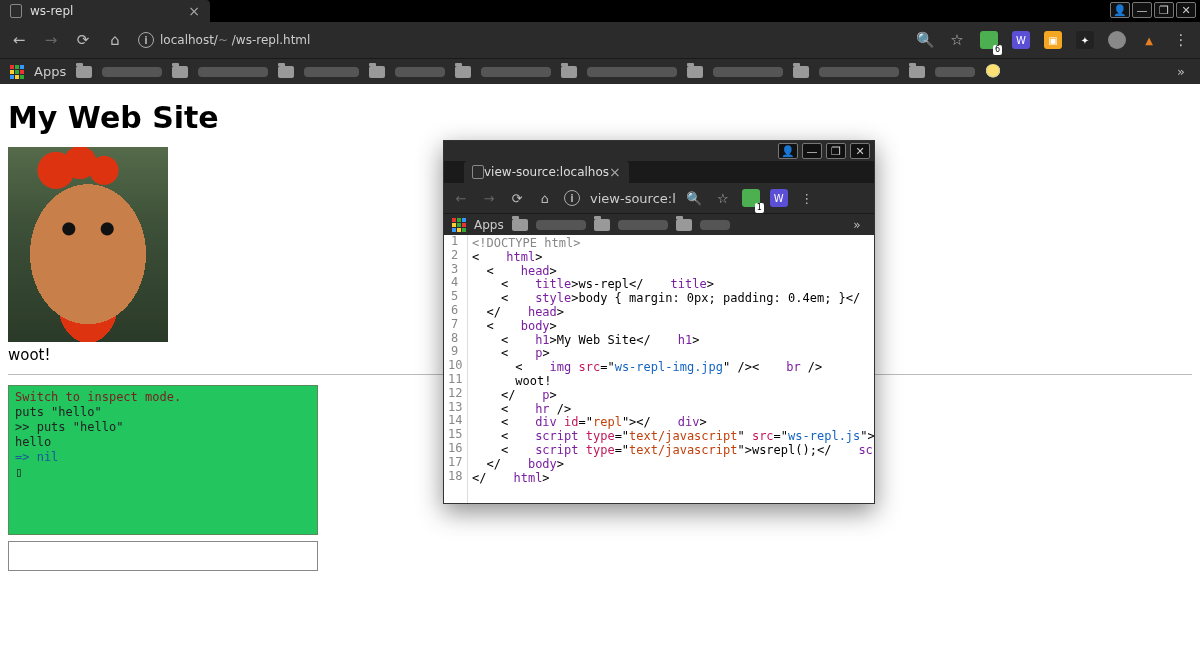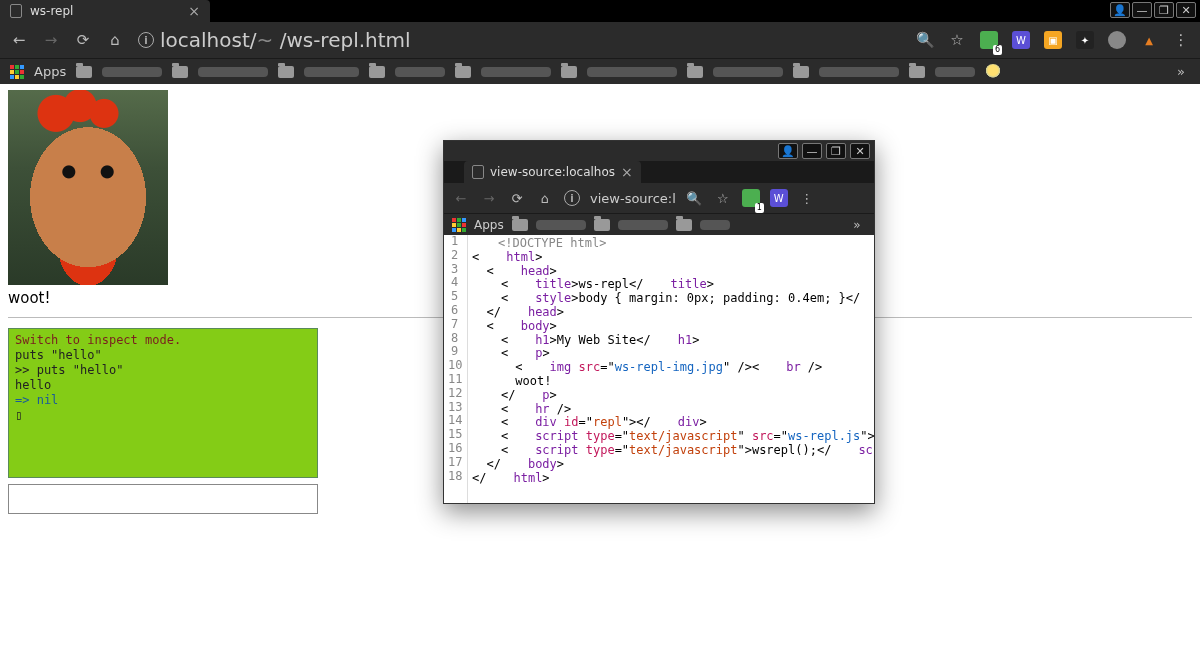--- a/index.html
+++ b/index.html
@@ -25,21 +25,21 @@
     display:flex; align-items:center; justify-content:center; font-size:11px; color:#ccc; cursor:pointer; border-radius:2px;}
   .outer-toolbar {
     background: #2b2b2b; height: 36px; display: flex; align-items: center;
     gap: 14px; padding: 0 10px; color: #ccc; font-size: 15px;
   }
   .nav-icon { width: 18px; text-align:center; color:#bbb; cursor:pointer; }
   .nav-icon.disabled { color:#666; }
   .addr-area { display:flex; align-items:center; gap:6px; flex:1; }
   .info-i { width:16px;height:16px;border:1.5px solid #aaa;border-radius:50%;
     display:flex;align-items:center;justify-content:center;font-size:10px;font-weight:bold;color:#aaa;}
-  .addr-text { font-size:20px; }
+  .addr-text { font-size:12px; }
   .addr-text .dim { color:#888; }
   .toolbar-right { display:flex; align-items:center; gap:14px; }
   .ext-icon { width:18px; height:18px; border-radius:3px; display:flex;align-items:center;justify-content:center;font-size:10px;color:#fff;}
   .badge { position:relative; }
   .badge::after { content: attr(data-badge); position:absolute; right:-4px; bottom:-6px;
     background:#fff; color:#000; font-size:8px; line-height:10px; padding:0 2px; border-radius:2px; }
 
   .bookbar { background:#2b2b2b; height:26px; display:flex; align-items:center;
     gap:10px; padding:0 10px; color:#ccc; font-size:13px; border-top:1px solid #1a1a1a;}
   .apps-grid { width:14px;height:14px;
@@ -69,52 +69,52 @@
       radial-gradient(circle at 60% 12%, #d31 0 14px, transparent 15px),
       radial-gradient(circle at 38% 42%, #111 0 6px, transparent 7px),
       radial-gradient(circle at 62% 42%, #111 0 6px, transparent 7px),
       radial-gradient(ellipse 58px 70px at 50% 55%, #c87f4a 0 100%, transparent),
       radial-gradient(ellipse 30px 40px at 50% 80%, #d31 0 100%, transparent),
       linear-gradient(#556b4a, #3d5038 40%, #2a3a28);
   }
   .woot { margin: 4px 0 10px 0; font-size:15px; }
   hr { border:0; border-top:1px solid #bbb; margin: 8px 0 10px 0; }
   .repl-out {
-    width: 310px; height: 150px; background: #84cc16; border:1px solid #5a8a5a;
+    width: 310px; height: 150px; background: #22c55e; border:1px solid #5a8a5a;
     font-family: "DejaVu Sans Mono", monospace; font-size: 12px; line-height: 1.25;
     padding: 4px 6px; white-space: pre; color:#222;
   }
   .repl-out .motd { color:#7a1f1f; }
   .repl-out .res { color:#1a5a9a; }
   .repl-in {
     width: 310px; height: 30px; margin-top: 6px; border:1px solid #888;
     font-family: monospace; padding:2px 4px;
   }
 
   
   .popup {
     position:absolute; left: 443px; top: 140px; width: 432px; height: 364px;
     background:#fff; box-shadow: 0 8px 24px rgba(0,0,0,.45); border:1px solid #333;
     display:flex; flex-direction:column; font-size:12px;
   }
   .pop-titlebar { background:#2b2b2b; height:20px; display:flex; align-items:center;
     justify-content:flex-end; gap:4px; padding:0 4px;}
   .pop-tabstrip { background:#1a1a1a; height:22px; display:flex; align-items:stretch; padding-left:20px;}
-  .pop-tab { background:#2b2b2b; display:flex; align-items:center; gap:6px; padding:0 8px;
+  .pop-tab { background:#2b2b2b; display:flex; align-items:center; padding:0 8px;
     color:#ddd; font-size:12px; border-radius:4px 4px 0 0; max-width: 200px;}
   .pop-toolbar { background:#2b2b2b; height:30px; display:flex; align-items:center;
     gap:10px; padding:0 8px; color:#ccc; font-size:13px;}
   .pop-bookbar { background:#2b2b2b; height:22px; display:flex; align-items:center;
     gap:8px; padding:0 8px; color:#ccc; font-size:12px; border-top:1px solid #1a1a1a;}
   .src-pane { flex:1; display:flex; overflow:hidden; background:#fff;
     font-family:"DejaVu Sans Mono","Menlo",monospace; font-size:12px; line-height:1.15;}
   .gutter { background:#fff; border-right:1px solid #ddd; text-align:center;
     color:#888; padding: 0 6px 2px 4px; user-select:none; width:24px;}
   .code { padding:2px 4px; white-space:pre; color:#000; }
-  .code .doctype { color:#888;margin-left:26px; }
+  .code .doctype { color:#888; }
   .code .tag { color:#7b1fa2;margin-left:27px; }
   .code .attr { color:#c2185b; }
   .code .str { color:#c2410c; }
   .code .link { color:#1565c0; }
 
   .flex-spacer { flex:1; }
 </style>
 </head>
 <body>
 
@@ -176,20 +176,21 @@
   <span class="bm-folder"></span>
     <span class="bm-smudge" style="width:80px"></span>
   <span class="bm-folder"></span>
     <span class="bm-smudge" style="width:40px"></span>
   <span class="bm-bulb"></span>
   <span class="flex-spacer"></span>
   <span class="nav-icon">»</span>
 </div>
 
 <div class="page">
+  <h1>My Web Site</h1>
   <div class="chicken"></div>
   <div class="woot">woot!</div>
   <hr>
   <div class="repl-out"><span class="motd">Switch to inspect mode.</span>
 <span>puts "hello"</span>
 <span>&gt;&gt; puts "hello"</span>
 <span>hello</span>
 <span class="res">=&gt; nil</span>
 <span>▯</span></div>
   <input class="repl-in" type="text" style="">

